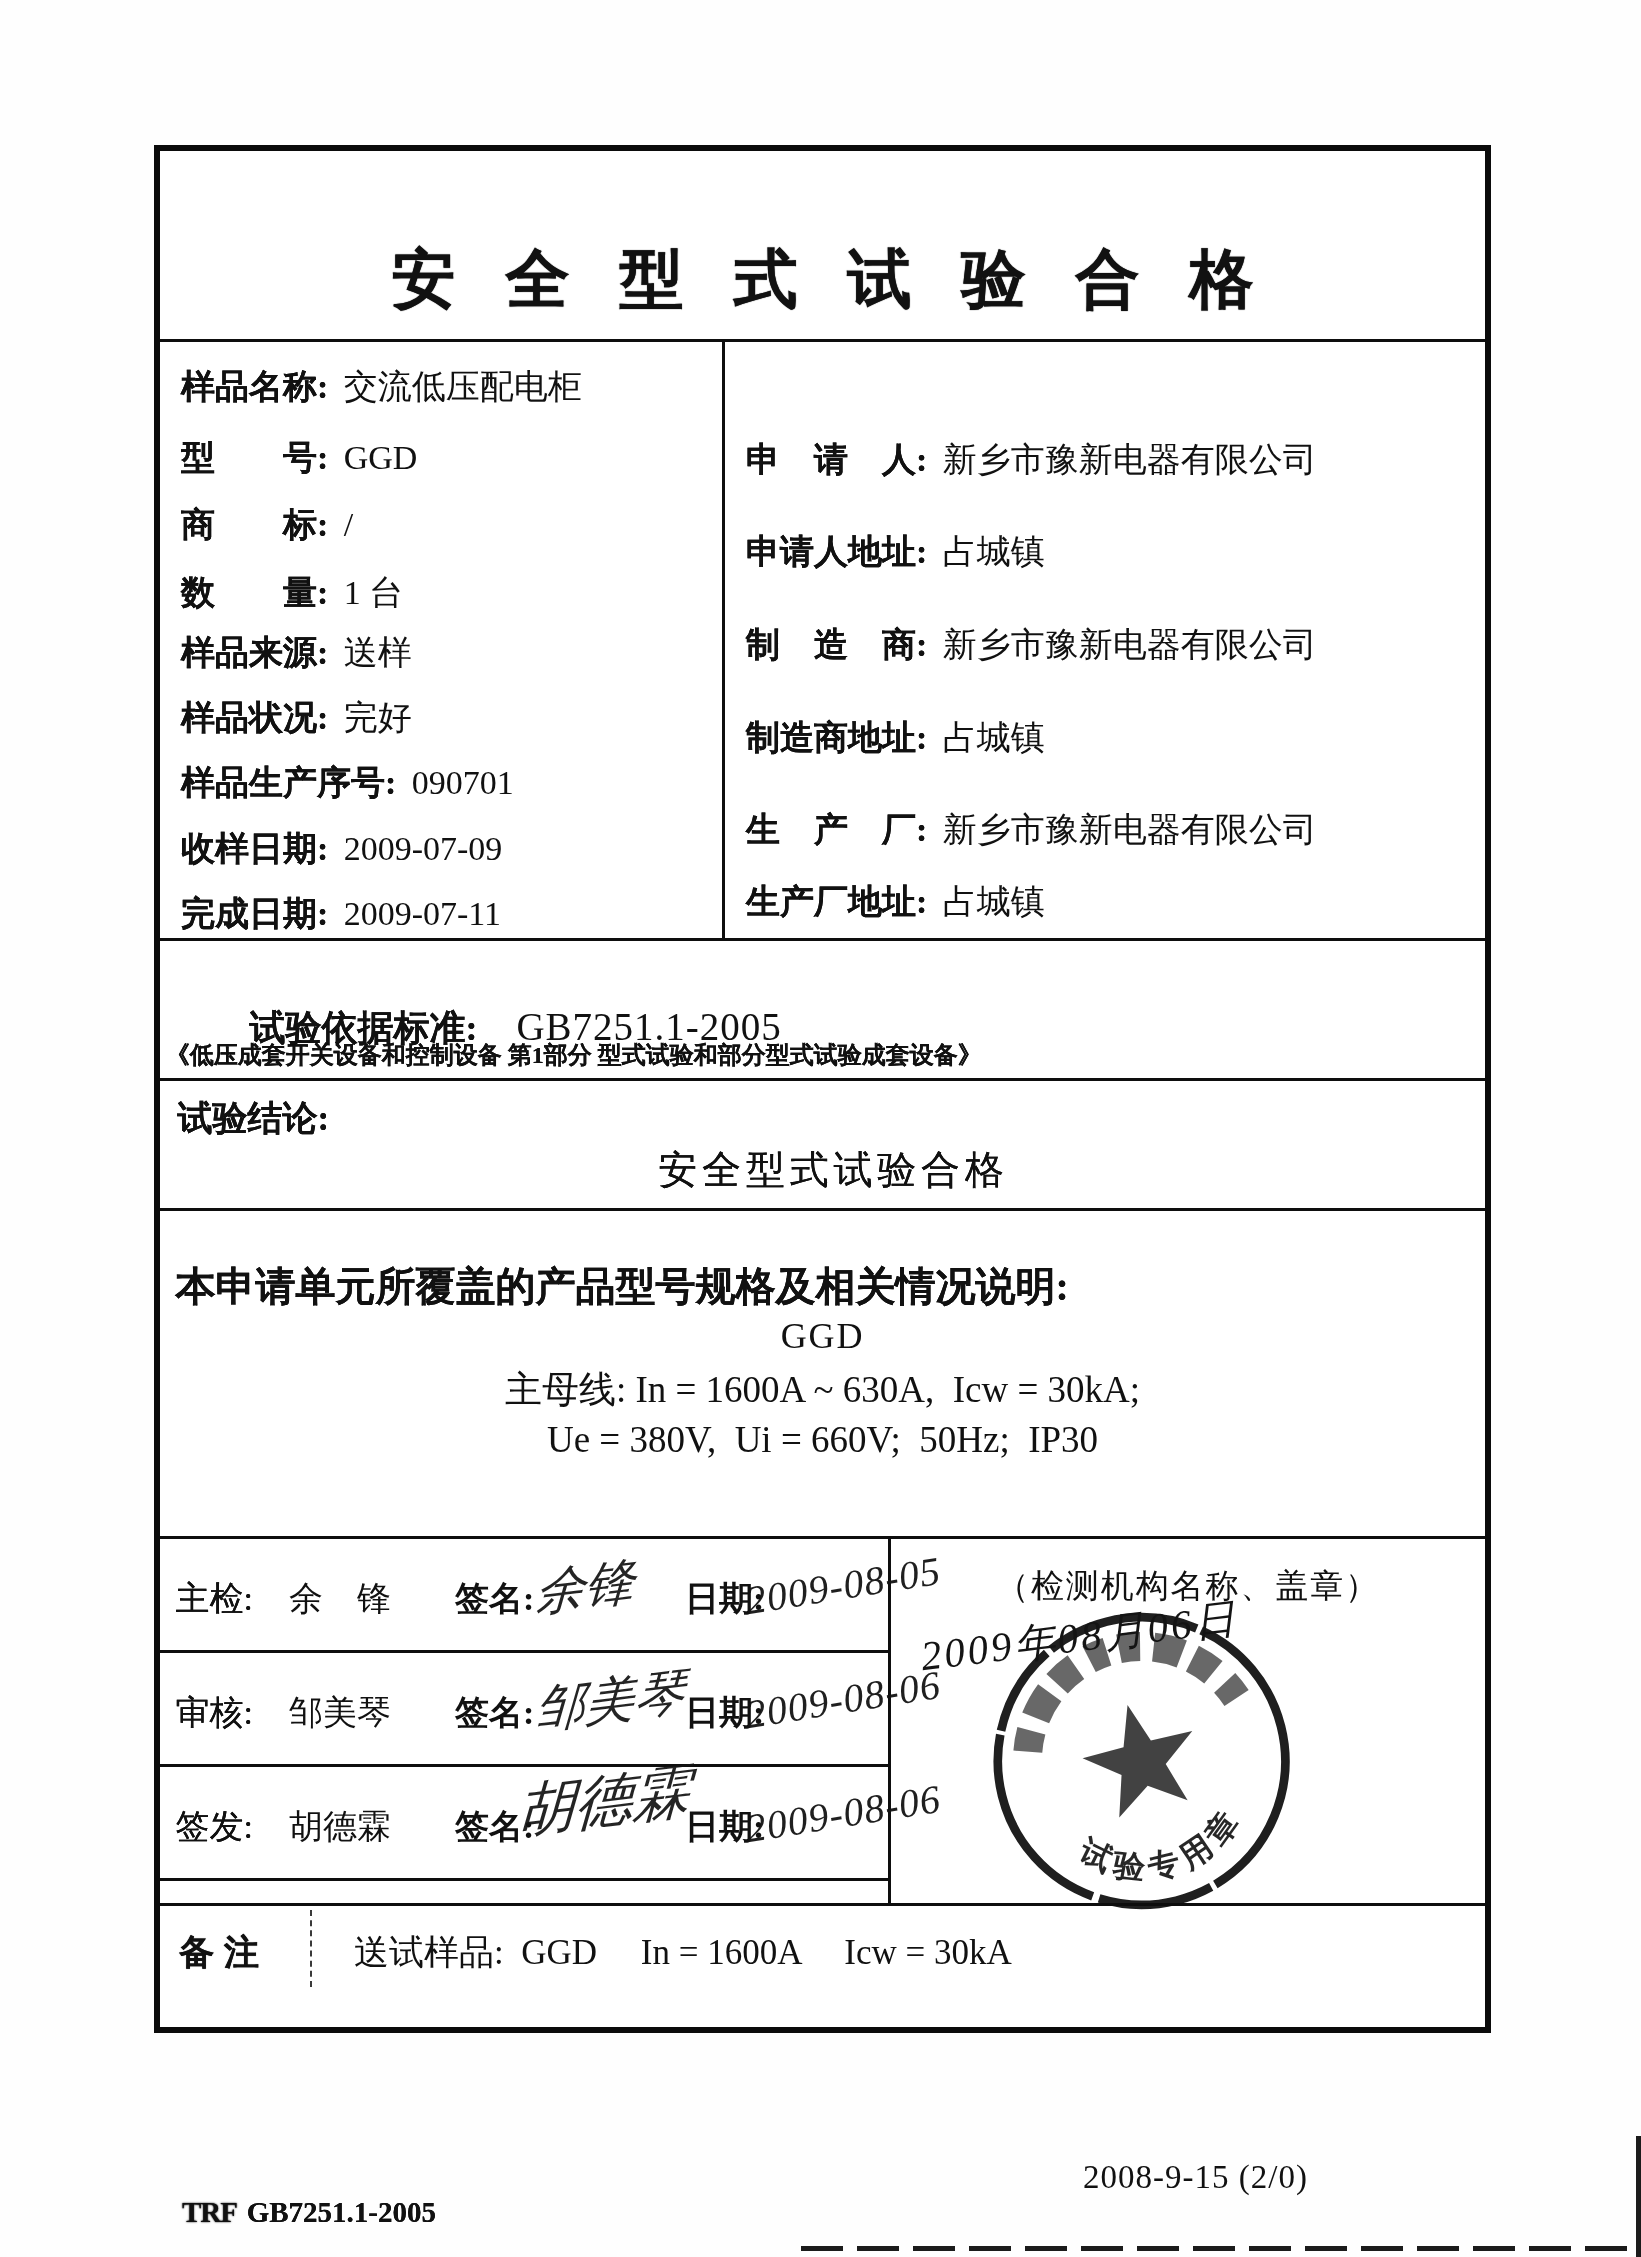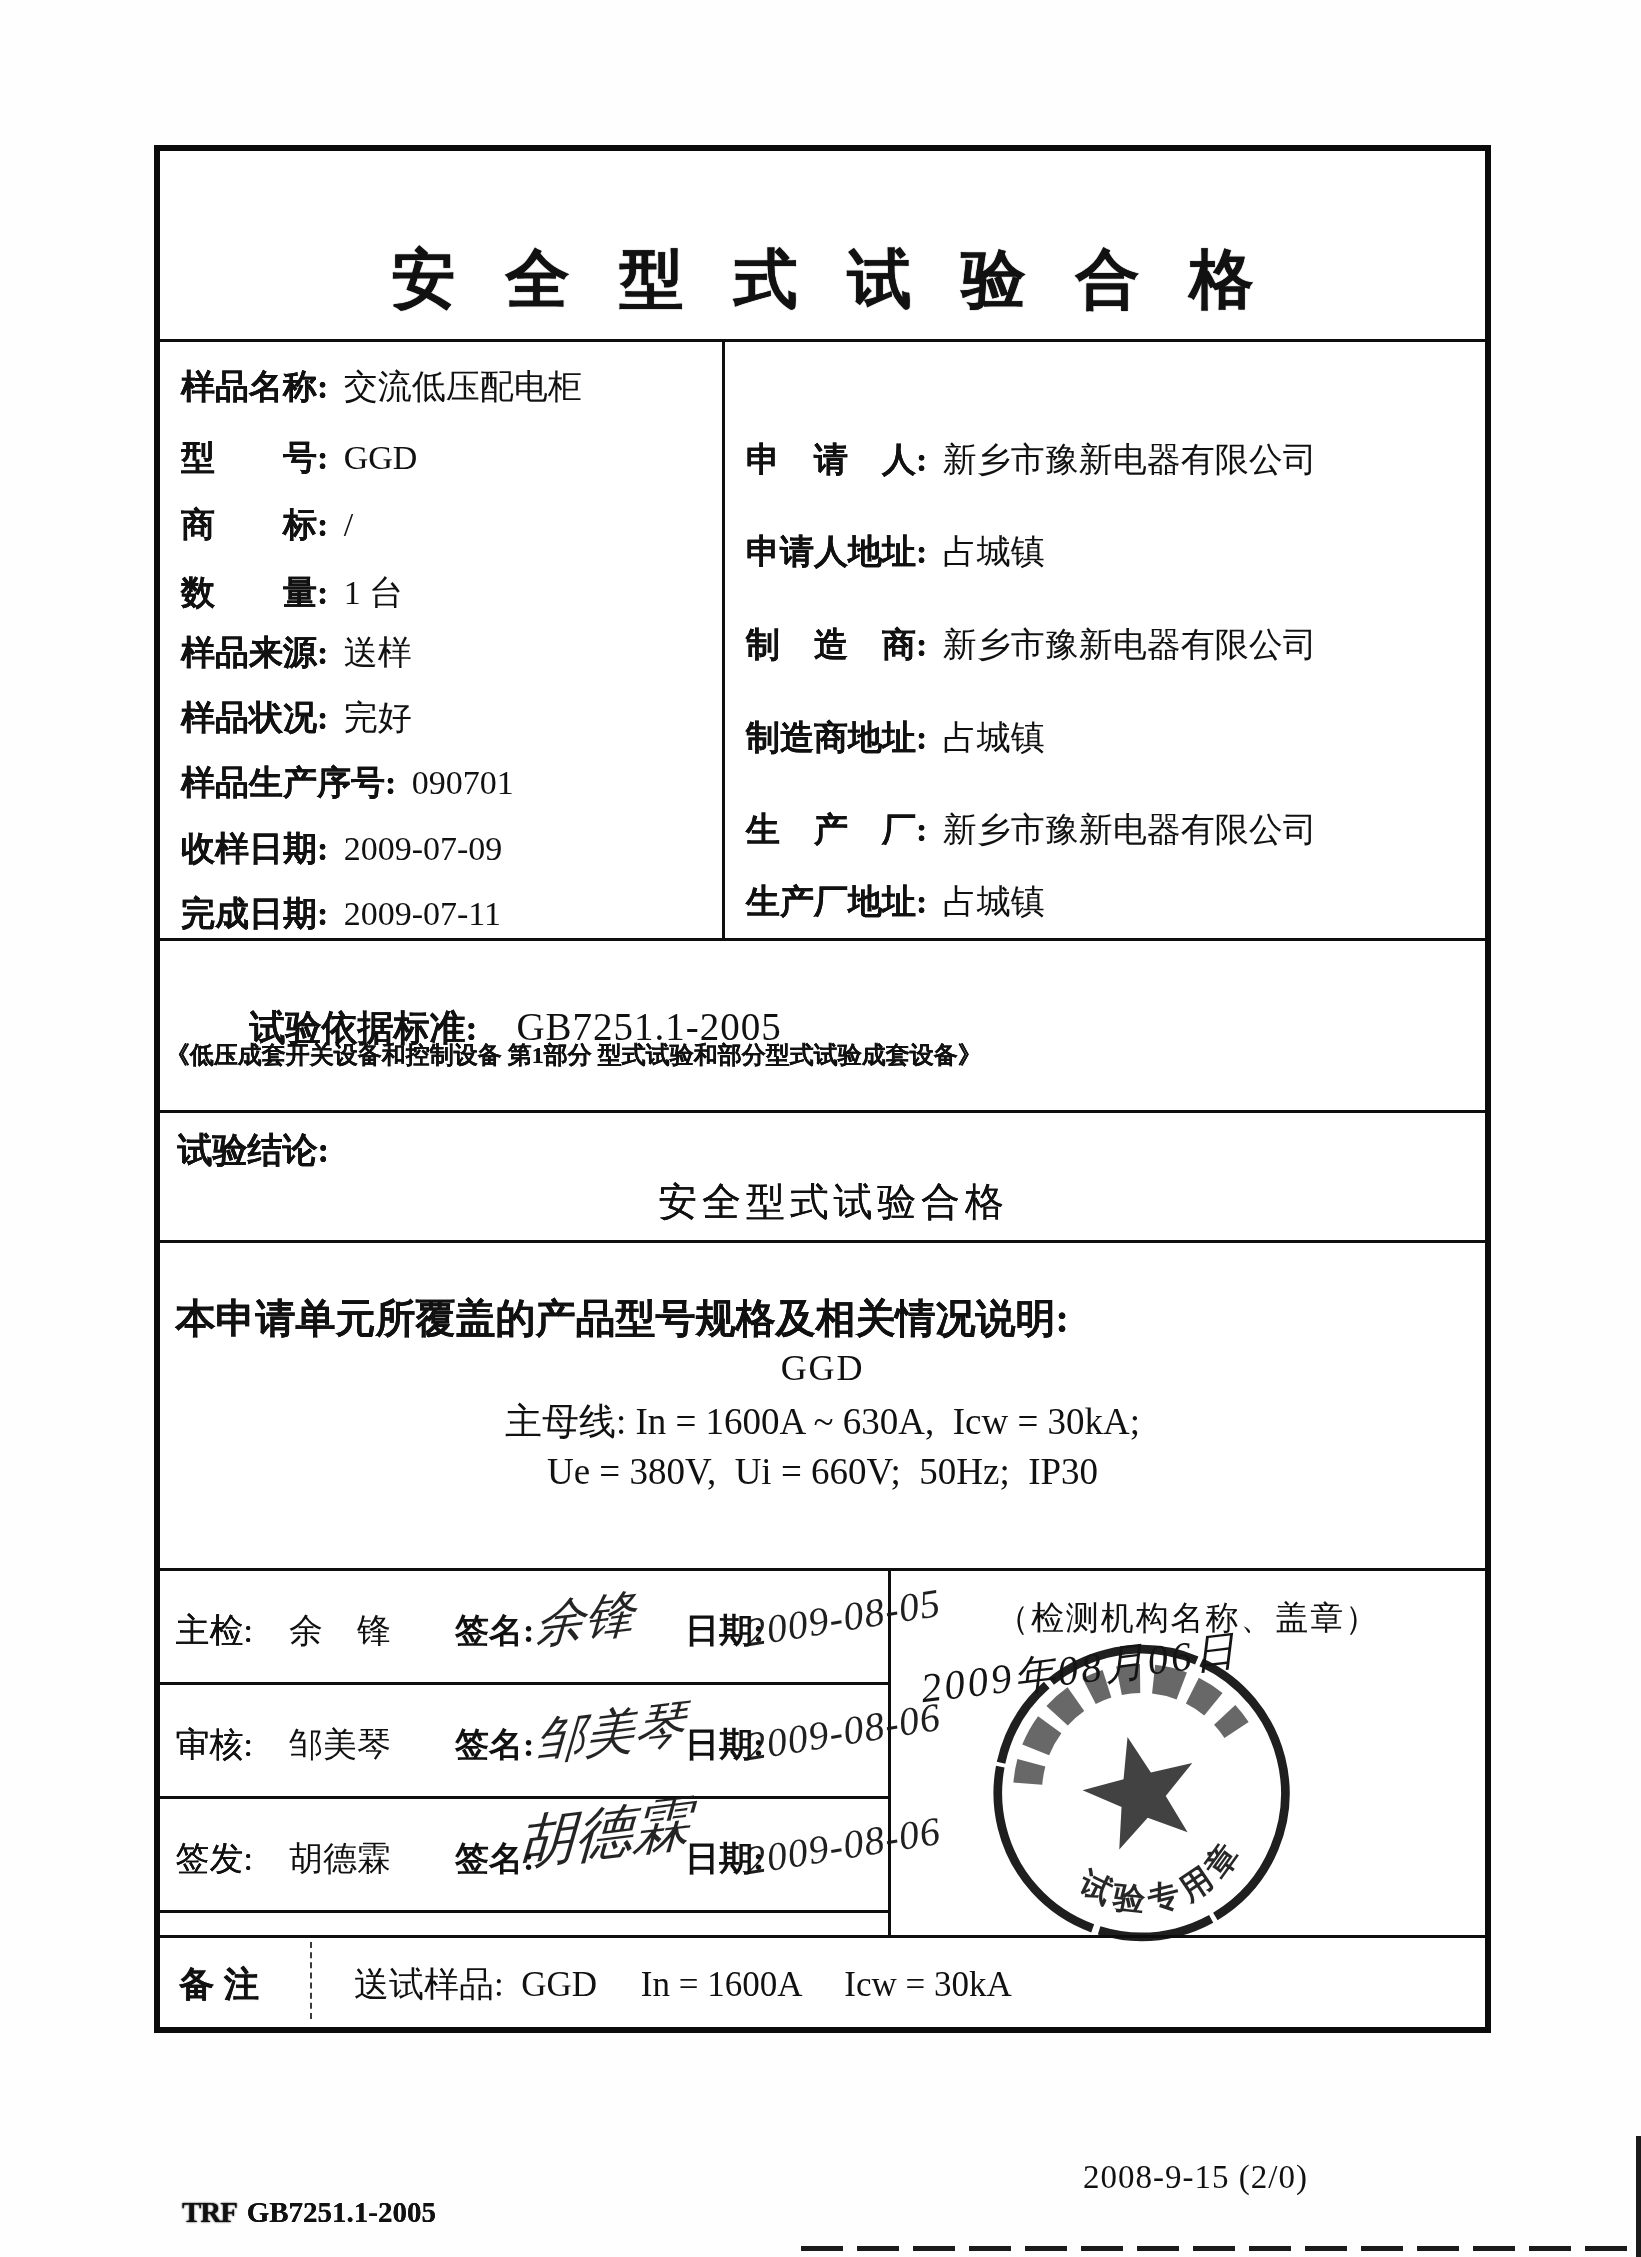--- a/index.html
+++ b/index.html
@@ -29,21 +29,21 @@
   .info-right{position:relative;flex:1;border-left:3.9px solid #0e0e0e;padding-left:36px;}
   .info-row{position:absolute;left:21px;white-space:nowrap;font-size:34px;}
   .info-row .lbl{font-weight:700;text-shadow:0 0 0.6px #000;}
   .info-row .val{margin-left:15.4px;font-weight:400;}
   
   .il-0{top:22px}.il-1{top:93px}.il-2{top:160px}.il-3{top:228px}.il-4{top:288px}
   .il-5{top:353px}.il-6{top:418px}.il-7{top:484px}.il-8{top:549px}
   
   .ir-0{top:95px}.ir-1{top:187px}.ir-2{top:280px}.ir-3{top:373px}.ir-4{top:465px}.ir-5{top:537px}
   
-  .standard-section{height:172px;border-bottom:3.9px solid #0e0e0e;}
+  .standard-section{height:140px;border-bottom:3.9px solid #0e0e0e;}
   .std-line1{position:absolute;left:17.4px;top:21px;font-size:36px;white-space:pre;}
   .std-label{font-weight:700;text-shadow:0 0 0.6px #000;}
   .std-code{margin-left:39px;font-size:39px;letter-spacing:1px;}
   .std-line2{position:absolute;left:5.8px;top:98px;width:1321px;font-size:24px;font-weight:700;
     text-shadow:0 0 0.4px #000;white-space:nowrap;}
   
   .conclusion-section{height:130px;border-bottom:3.9px solid #0e0e0e;}
   .concl-label{position:absolute;left:17.4px;top:13.5px;font-size:35px;font-weight:700;text-shadow:0 0 0.6px #000;}
   .concl-result{position:absolute;left:0;right:0;top:62px;text-align:center;font-size:39px;
     font-weight:400;letter-spacing:4.8px;text-shadow:0 0 0.5px #000;padding-left:22px;}

